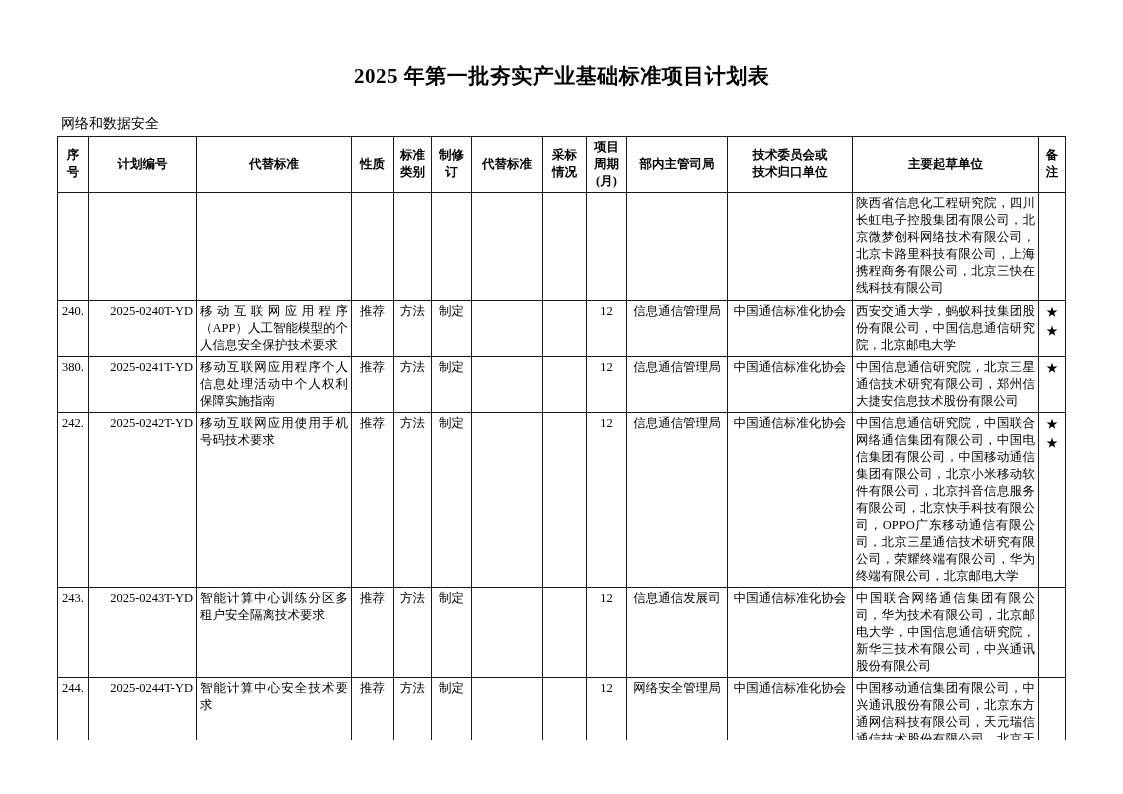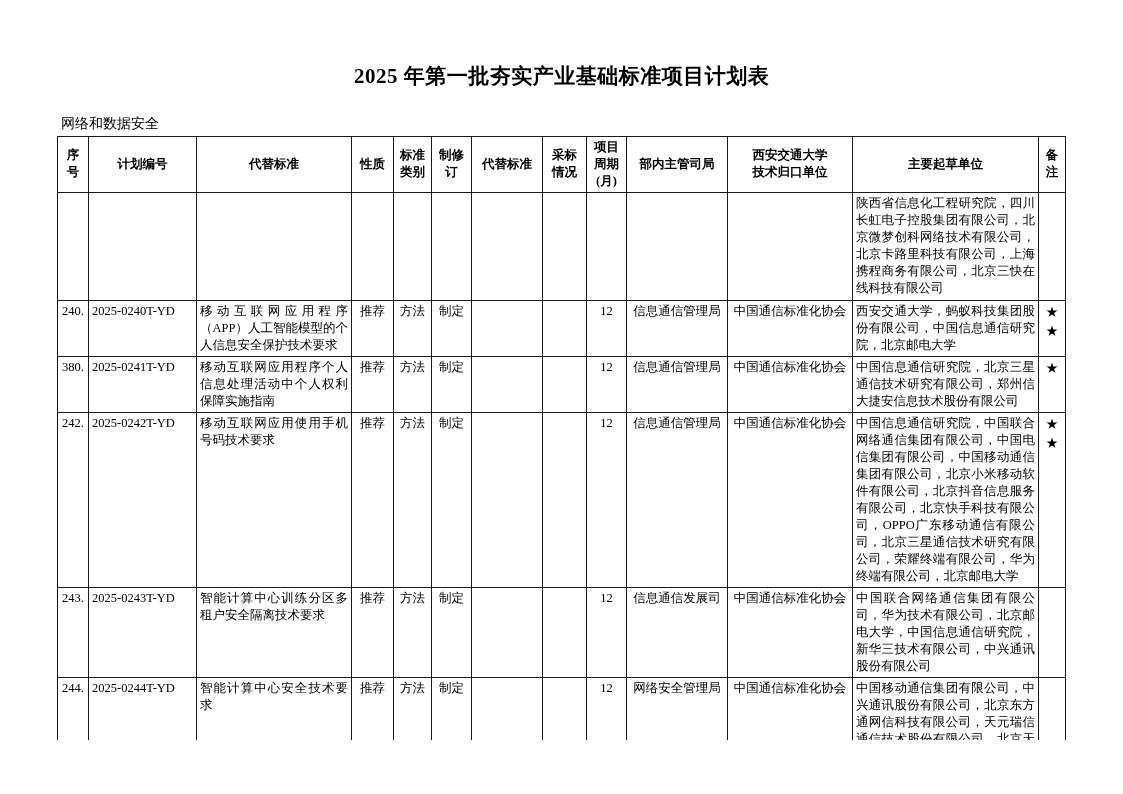--- a/index.html
+++ b/index.html
@@ -26,21 +26,21 @@
     padding:2px 3px;
     line-height:1.36;
     vertical-align:top;
     word-break:break-word;overflow-wrap:break-word;
   }
   .std-table th{
     font-weight:700;text-align:center;vertical-align:middle;
     white-space:pre-line;font-size:12.5px;
   }
   td.c{text-align:center;margin-top:32px;}
-  td.l{text-align:left;}
+  td.l{text-align:right;}
   td.j{text-align:justify;}
   td.remark{text-align:center;padding:2px 1px;line-height:1.5;}
   tr.r-head{height:52px;}
   tr.r0{height:108px;}
   tr.r1{height:52px;}
   tr.r2{height:53px;}
   tr.r3{height:173px;}
   tr.r4{height:89px;}
   tr.r5{height:86px;font-family:Liberation Serif, serif;}
   .page-number{
@@ -77,21 +77,21 @@
         <th>序号</th>
         <th>计划编号</th>
         <th>代替标准</th>
         <th>性质</th>
         <th>标准类别</th>
         <th>制修订</th>
         <th>代替标准</th>
         <th>采标情况</th>
         <th>项目周期(月)</th>
         <th>部内主管司局</th>
-        <th>西安交通大学
+        <th>技术委员会或
 技术归口单位</th>
         <th>主要起草单位</th>
         <th>备注</th>
       </tr>
     </thead>
     <tbody>
       <tr class="r0">
         <td class="c"></td>
         <td class="l"></td>
         <td class="j"></td>

